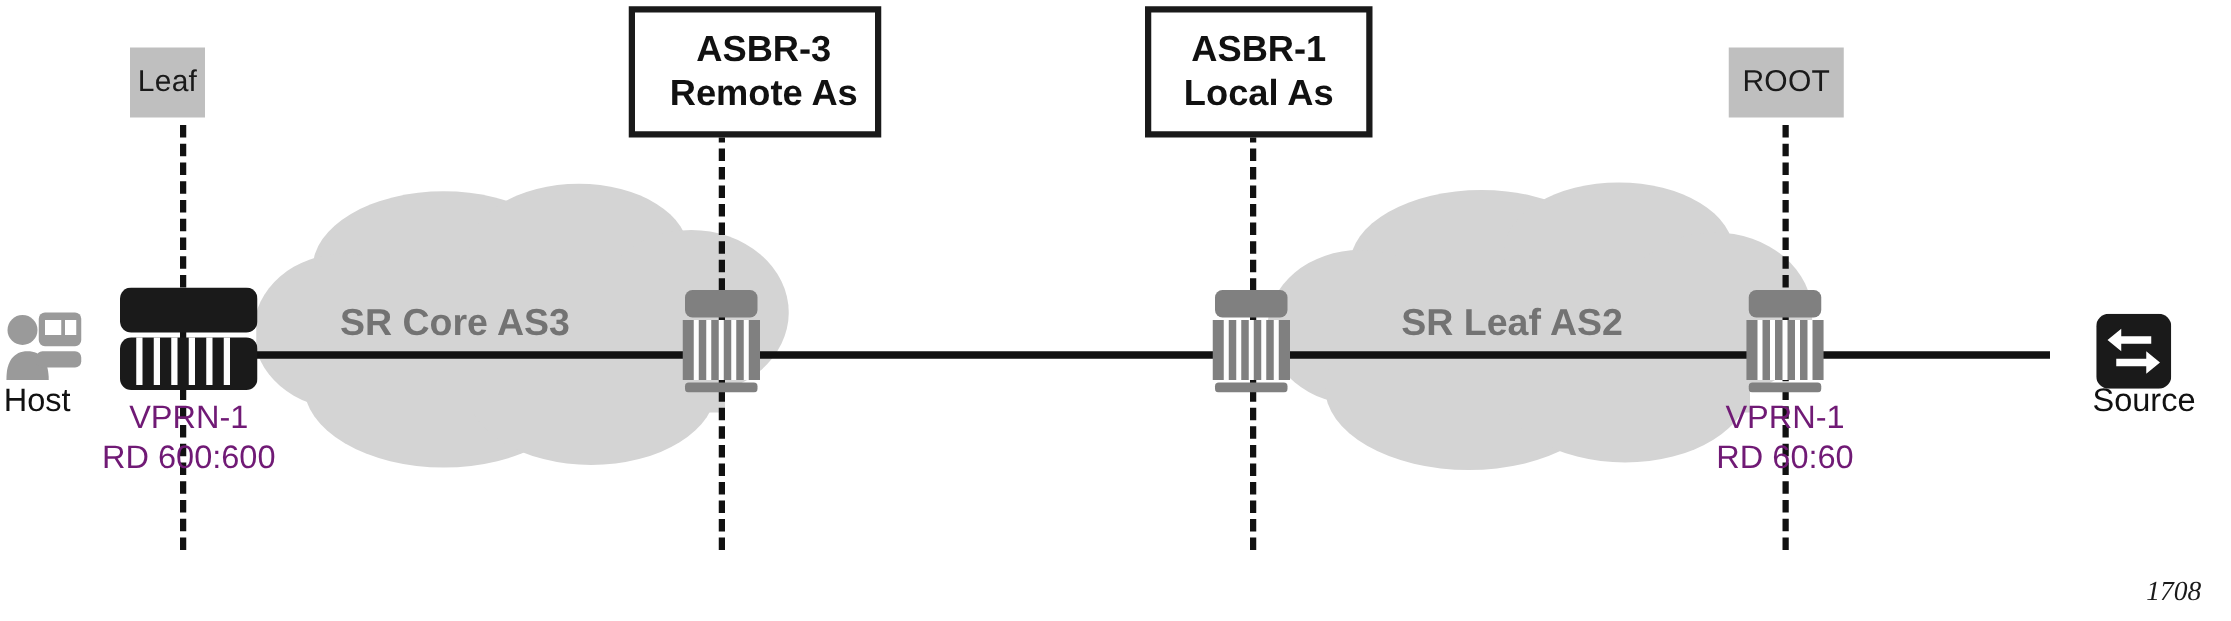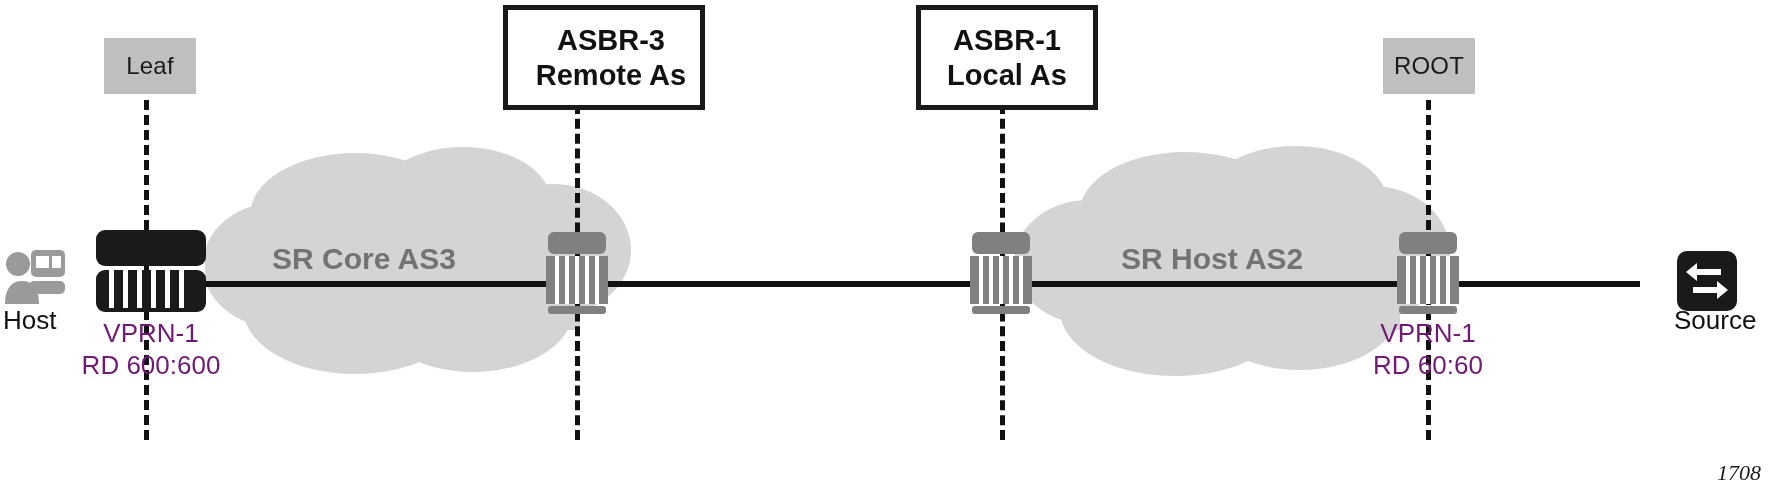--- a/index.html
+++ b/index.html
@@ -121,40 +121,40 @@
     </g>
   </svg>
 
   <div class="abs trunk" style="left:150px; top:281px; width:1490px;"></div>
 
   <div class="abs dash-v" style="left:144px; top:100px; height:340px;"></div>
   <div class="abs dash-v" style="left:575px; top:104px; height:336px;"></div>
   <div class="abs dash-v" style="left:1000px; top:104px; height:336px;"></div>
   <div class="abs dash-v" style="left:1426px; top:100px; height:340px;"></div>
 
-  <div class="abs tag-box" style="left:104px; top:38px; width:92px; height:56px;">
+  <div class="abs tag-box" style="left:104px; top:38px; width:60px; height:56px;">
     <span>Leaf</span>
   </div>
 
   <div class="abs tag-box" style="left:1383px; top:38px; width:92px; height:56px;justify-content:center;">
     <span>ROOT</span>
   </div>
 
   <div class="abs asbr-box" style="left:503px; top:5px; width:178px; height:95px;padding-left:14px;">
     <span>ASBR-3</span>
     <span>Remote As</span>
   </div>
 
   <div class="abs asbr-box" style="left:916px; top:5px; width:172px; height:95px;">
     <span>ASBR-1</span>
     <span>Local As</span>
   </div>
 
   <div class="abs cloud-label" style="left:272px; top:242px;">SR Core AS3</div>
-  <div class="abs cloud-label" style="left:1121px; top:242px;">SR Host AS2</div>
+  <div class="abs cloud-label" style="left:1121px; top:242px;">SR Leaf AS2</div>
 
   <svg class="abs" style="left:5px; top:248px;" width="62" height="58" viewBox="0 0 62 58">
     <g fill="#9a9a9a">
       <rect x="26" y="2" width="34" height="27" rx="5"></rect>
       <rect x="31" y="8" width="13" height="12" fill="#ffffff"></rect>
       <rect x="47" y="8" width="9" height="12" fill="#ffffff"></rect>
       <circle cx="13" cy="16" r="12"></circle>
       <path d="M0 56 C0 41 6 33 17 33 C28 33 34 41 34 56 Z"></path>
       <rect x="24" y="33" width="36" height="13" rx="5"></rect>
     </g>

